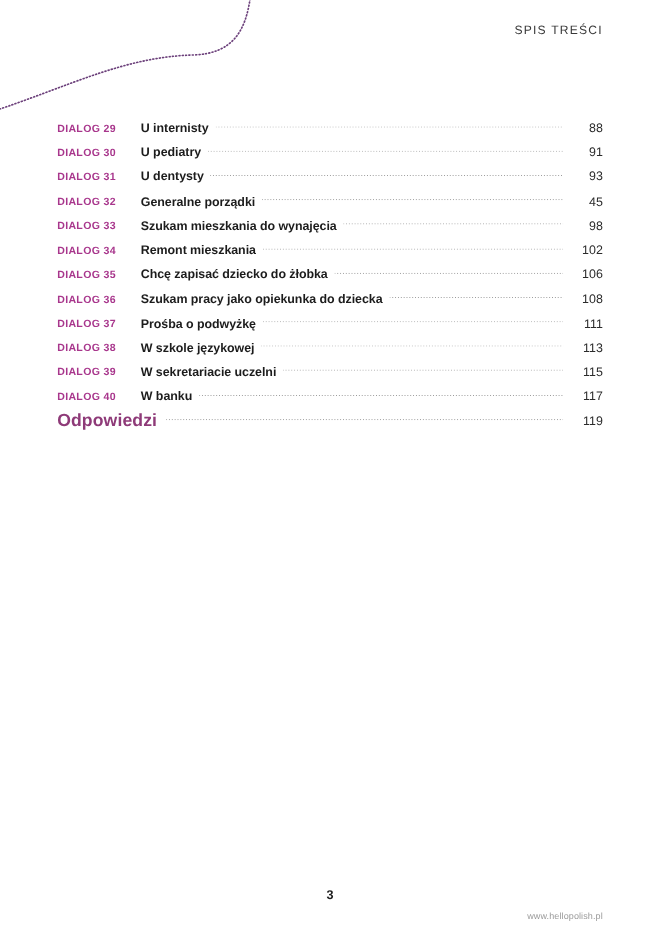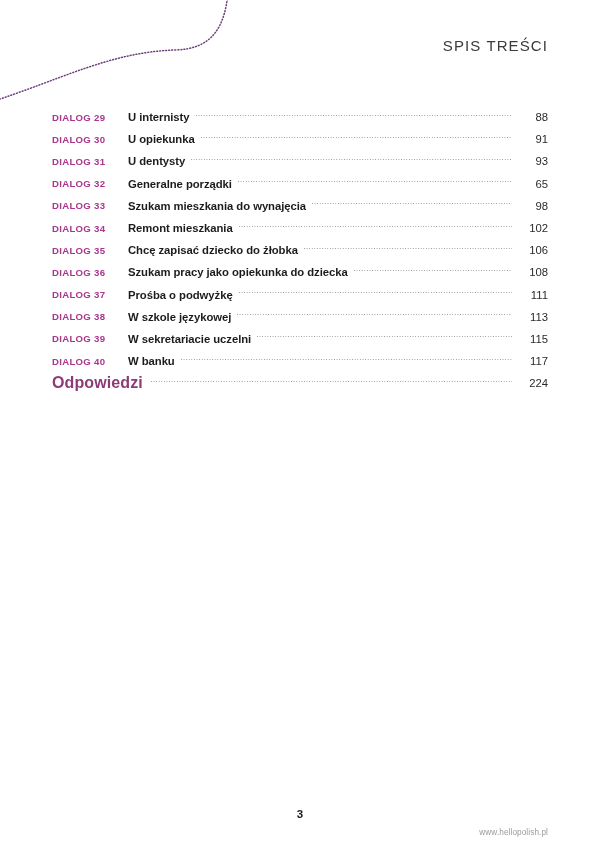--- a/index.html
+++ b/index.html
@@ -22,23 +22,23 @@
     left: 0;
     top: 0;
     width: 300px;
     height: 120px;
     pointer-events: none;
   }
 
   
   #page-header {
     position: absolute;
-    top: 37px;
+    top: 22px;
     right: 52px;
-    font-size: 15px;
+    font-size: 11px;
     letter-spacing: 1.1px;
     color: #3a3a3a;
     font-weight: 400;
     white-space: nowrap;
   }
 
   
   #toc {
     position: absolute;
     top: 106px;
@@ -141,35 +141,35 @@
 
 <div id="toc">
     <div class="toc-row">
       <div class="toc-label">DIALOG 29</div>
       <div class="toc-title">U internisty</div>
       <div class="toc-leader"></div>
       <div class="toc-page">88</div>
     </div>
     <div class="toc-row">
       <div class="toc-label">DIALOG 30</div>
-      <div class="toc-title">U opiekunka</div>
+      <div class="toc-title">U pediatry</div>
       <div class="toc-leader"></div>
       <div class="toc-page">91</div>
     </div>
     <div class="toc-row">
       <div class="toc-label">DIALOG 31</div>
       <div class="toc-title">U dentysty</div>
       <div class="toc-leader"></div>
       <div class="toc-page">93</div>
     </div>
     <div class="toc-row">
       <div class="toc-label">DIALOG 32</div>
       <div class="toc-title">Generalne porządki</div>
       <div class="toc-leader"></div>
-      <div class="toc-page">65</div>
+      <div class="toc-page">45</div>
     </div>
     <div class="toc-row">
       <div class="toc-label">DIALOG 33</div>
       <div class="toc-title">Szukam mieszkania do wynajęcia</div>
       <div class="toc-leader"></div>
       <div class="toc-page">98</div>
     </div>
     <div class="toc-row">
       <div class="toc-label">DIALOG 34</div>
       <div class="toc-title">Remont mieszkania</div>
@@ -208,20 +208,20 @@
     </div>
     <div class="toc-row">
       <div class="toc-label">DIALOG 40</div>
       <div class="toc-title">W banku</div>
       <div class="toc-leader"></div>
       <div class="toc-page">117</div>
     </div>
     <div class="toc-row section">
       <div class="toc-label">Odpowiedzi</div>
       <div class="toc-leader"></div>
-      <div class="toc-page">224</div>
+      <div class="toc-page">119</div>
     </div>
   </div>
 
 <div id="page-footer">
   <div id="footer-page-number">3</div>
   <div id="footer-website">www.hellopolish.pl</div>
 </div>
 
 </body></html>

